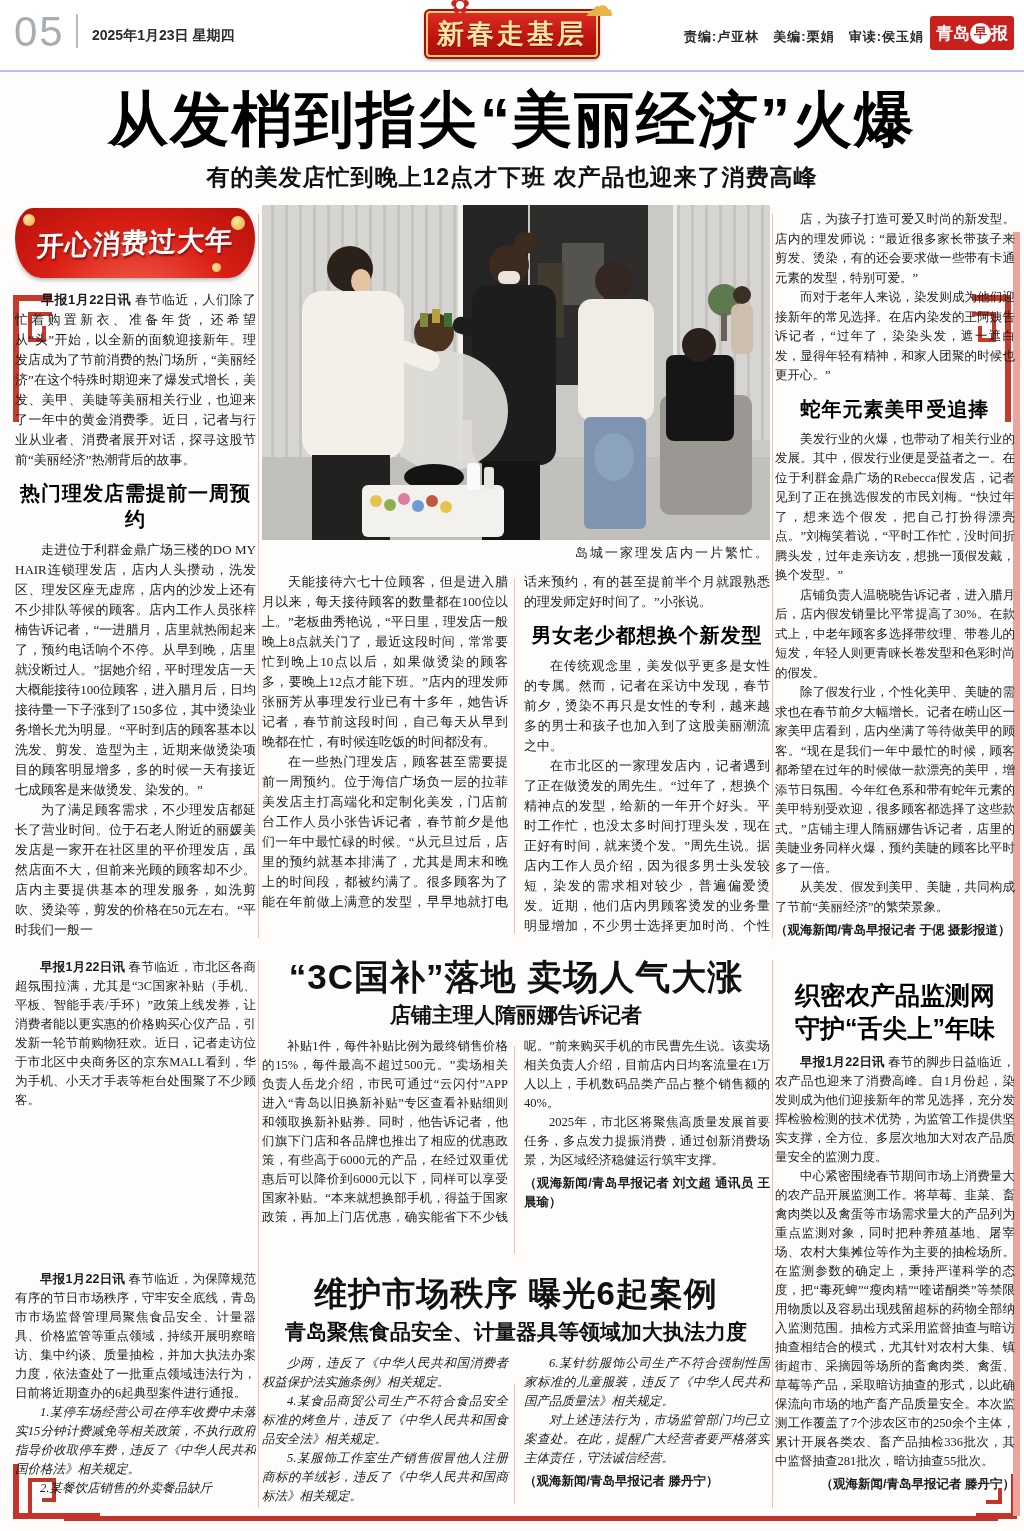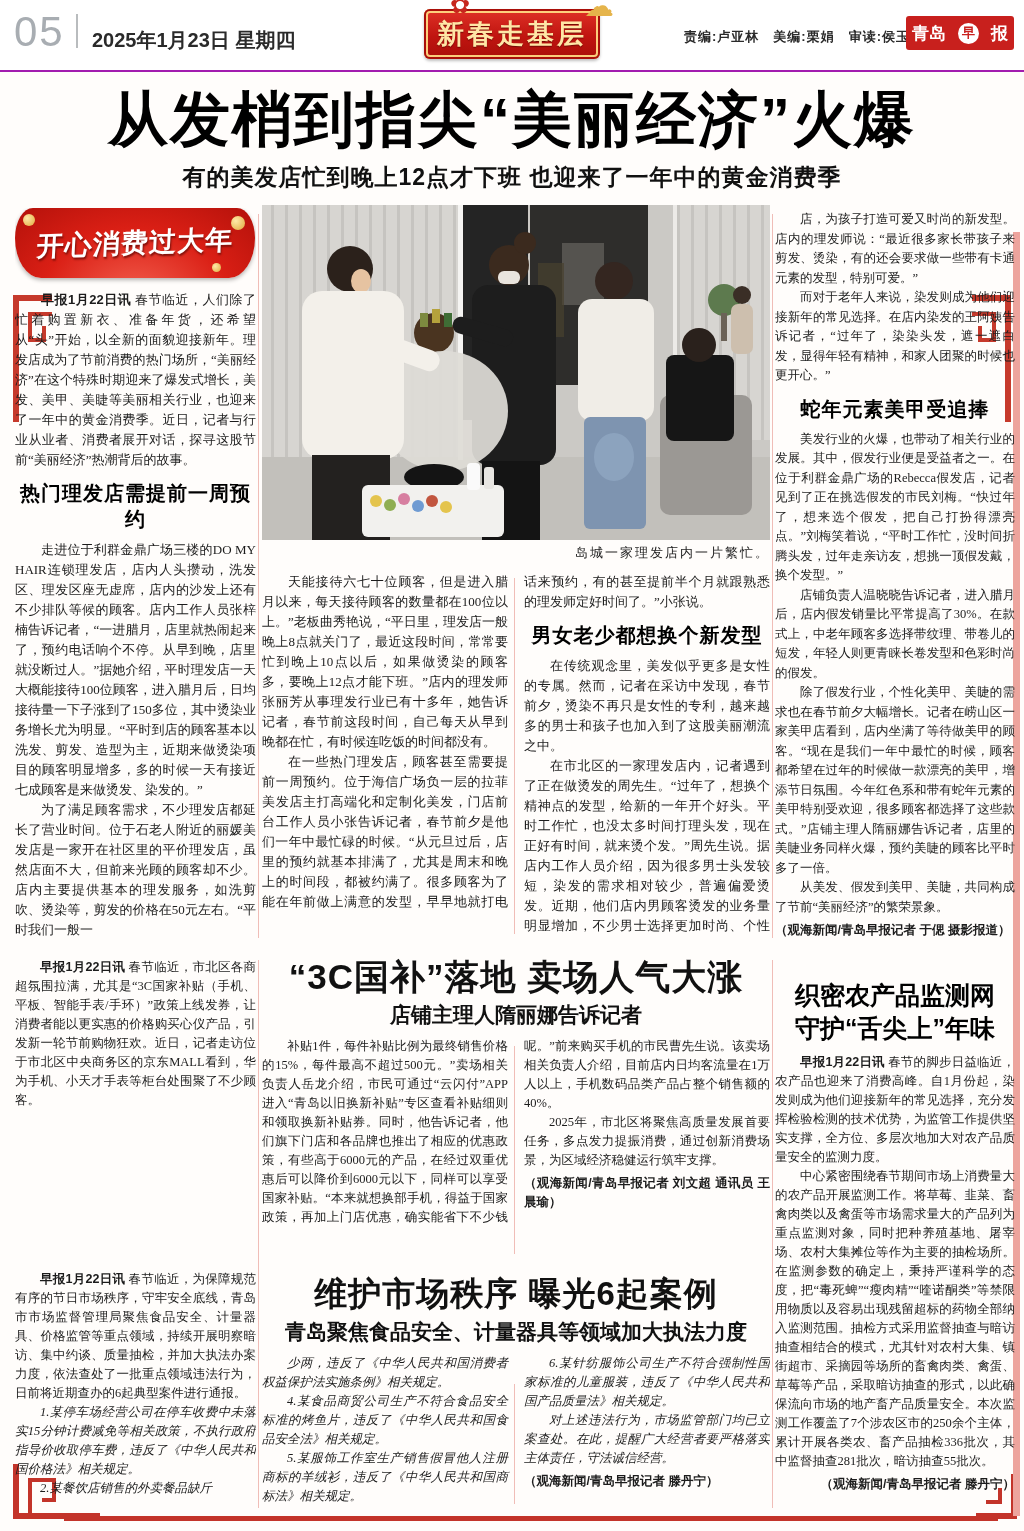--- a/index.html
+++ b/index.html
@@ -1,32 +1,32 @@
 <!DOCTYPE html>
 <html><head>
 <meta charset="utf-8">
 <style>
   html,body{margin:0;padding:0;background:#888;}
   .page{position:relative;width:1024px;height:1531px;background:#fffdfb;overflow:hidden;
         font-family:"Liberation Serif","DejaVu Serif",serif;color:#1c1c1c;}
   
-  .masthead{position:absolute;top:0;left:0;right:0;height:70px;border-bottom:2px solid #a21caf;background:#fff;}
+  .masthead{position:absolute;top:0;left:0;right:0;height:70px;border-bottom:2px solid #c4b5fd;background:#fff;}
   .page-num{position:absolute;left:14px;top:8px;font-family:"Liberation Sans",sans-serif;font-size:42px;color:#a8adb2;font-weight:400;letter-spacing:2px;}
   .pn-bar{position:absolute;left:76px;top:14px;width:2px;height:34px;background:#b9bcbe;}
-  .issue-date{position:absolute;left:92px;top:27px;font-family:"Liberation Sans",sans-serif;font-size:20px;color:#2a2a2a;font-weight:bold;}
+  .issue-date{position:absolute;left:92px;top:27px;font-family:"Liberation Sans",sans-serif;font-size:14px;color:#2a2a2a;font-weight:bold;}
   .festival{position:absolute;left:50%;transform:translateX(-50%);top:9px;width:176px;height:50px;
             background:linear-gradient(180deg,#e03127 0%,#c01510 55%,#a90e09 100%);
             border-radius:6px;box-shadow:inset 0 0 0 2px #a90e09, inset 0 0 0 4px rgba(255,216,130,.95), 0 2px 3px rgba(0,0,0,.25);
             display:flex;align-items:center;justify-content:center;}
   .festival-text{color:#ffe6a6;font-family:"Liberation Sans",sans-serif;font-weight:900;font-size:27px;letter-spacing:3px;text-shadow:0 1px 1px #720804;}
   .festival .cloud{position:absolute;top:-18px;right:-14px;color:#e5b44b;font-size:30px;line-height:1;}
   .festival .blossom{position:absolute;top:-16px;left:26px;color:#c6261d;font-size:24px;line-height:1;}
   .editors{position:absolute;right:100px;top:28px;font-family:"Liberation Sans",sans-serif;font-size:13px;color:#2a2a2a;font-weight:bold;letter-spacing:1px;}
   .logo{position:absolute;right:10px;top:16px;height:34px;padding:0 6px;background:#c8201d;border-radius:3px;
-        display:flex;align-items:center;gap:12px;color:#fff;font-family:"Liberation Sans",sans-serif;font-weight:900;font-size:17px;}
+        display:flex;align-items:center;gap:0;color:#fff;font-family:"Liberation Sans",sans-serif;font-weight:900;font-size:17px;}
   .logo-circle{width:21px;height:21px;border-radius:50%;background:#fff;color:#c8201d;font-size:13px;display:flex;align-items:center;justify-content:center;font-weight:900;}
   
   .main-headline{position:absolute;top:84px;left:40px;right:40px;text-align:center;
     font-family:"Liberation Sans",sans-serif;font-weight:900;font-size:60px;line-height:72px;color:#000;letter-spacing:2px;}
   .sub-headline{position:absolute;top:162px;left:0;right:0;text-align:center;
     font-family:"Liberation Sans",sans-serif;font-weight:700;font-size:23px;color:#111;letter-spacing:1px;}
   
   .orn{position:absolute;}
   .edge-band{position:absolute;right:4px;top:232px;width:7px;height:1284px;background:#eda49d;}
   .bottom-rule{position:absolute;left:64px;right:26px;top:1516px;height:5px;background:#c3342a;}
@@ -83,21 +83,21 @@
     </div>
     <div class="editors">责编:卢亚林　美编:栗娟　审读:侯玉娟</div>
     <div class="logo">
       <span>青岛</span>
       <span class="logo-circle">早</span>
       <span>报</span>
     </div>
   </div>
 
   <div class="main-headline">从发梢到指尖“美丽经济”火爆</div>
-  <div class="sub-headline">有的美发店忙到晚上12点才下班 也迎来了一年中的黄金消费季</div>
+  <div class="sub-headline">有的美发店忙到晚上12点才下班 农产品也迎来了消费高峰</div>
 
   <svg class="orn" style="left:6px;top:292px" width="48" height="132" viewBox="0 0 48 132">
     <path d="M46 6 H10 V130" fill="none" stroke="#c63a2c" stroke-width="6"></path>
     <path d="M46 22 H24 V48 H38 V34" fill="none" stroke="#c63a2c" stroke-width="4"></path>
   </svg>
   <svg class="orn" style="left:970px;top:292px" width="48" height="132" viewBox="0 0 48 132">
     <g transform="translate(48,0) scale(-1,1)">
       <path d="M46 6 H10 V130" fill="none" stroke="#c63a2c" stroke-width="6"></path>
       <path d="M46 22 H24 V48 H38 V34" fill="none" stroke="#c63a2c" stroke-width="4"></path>
     </g>

